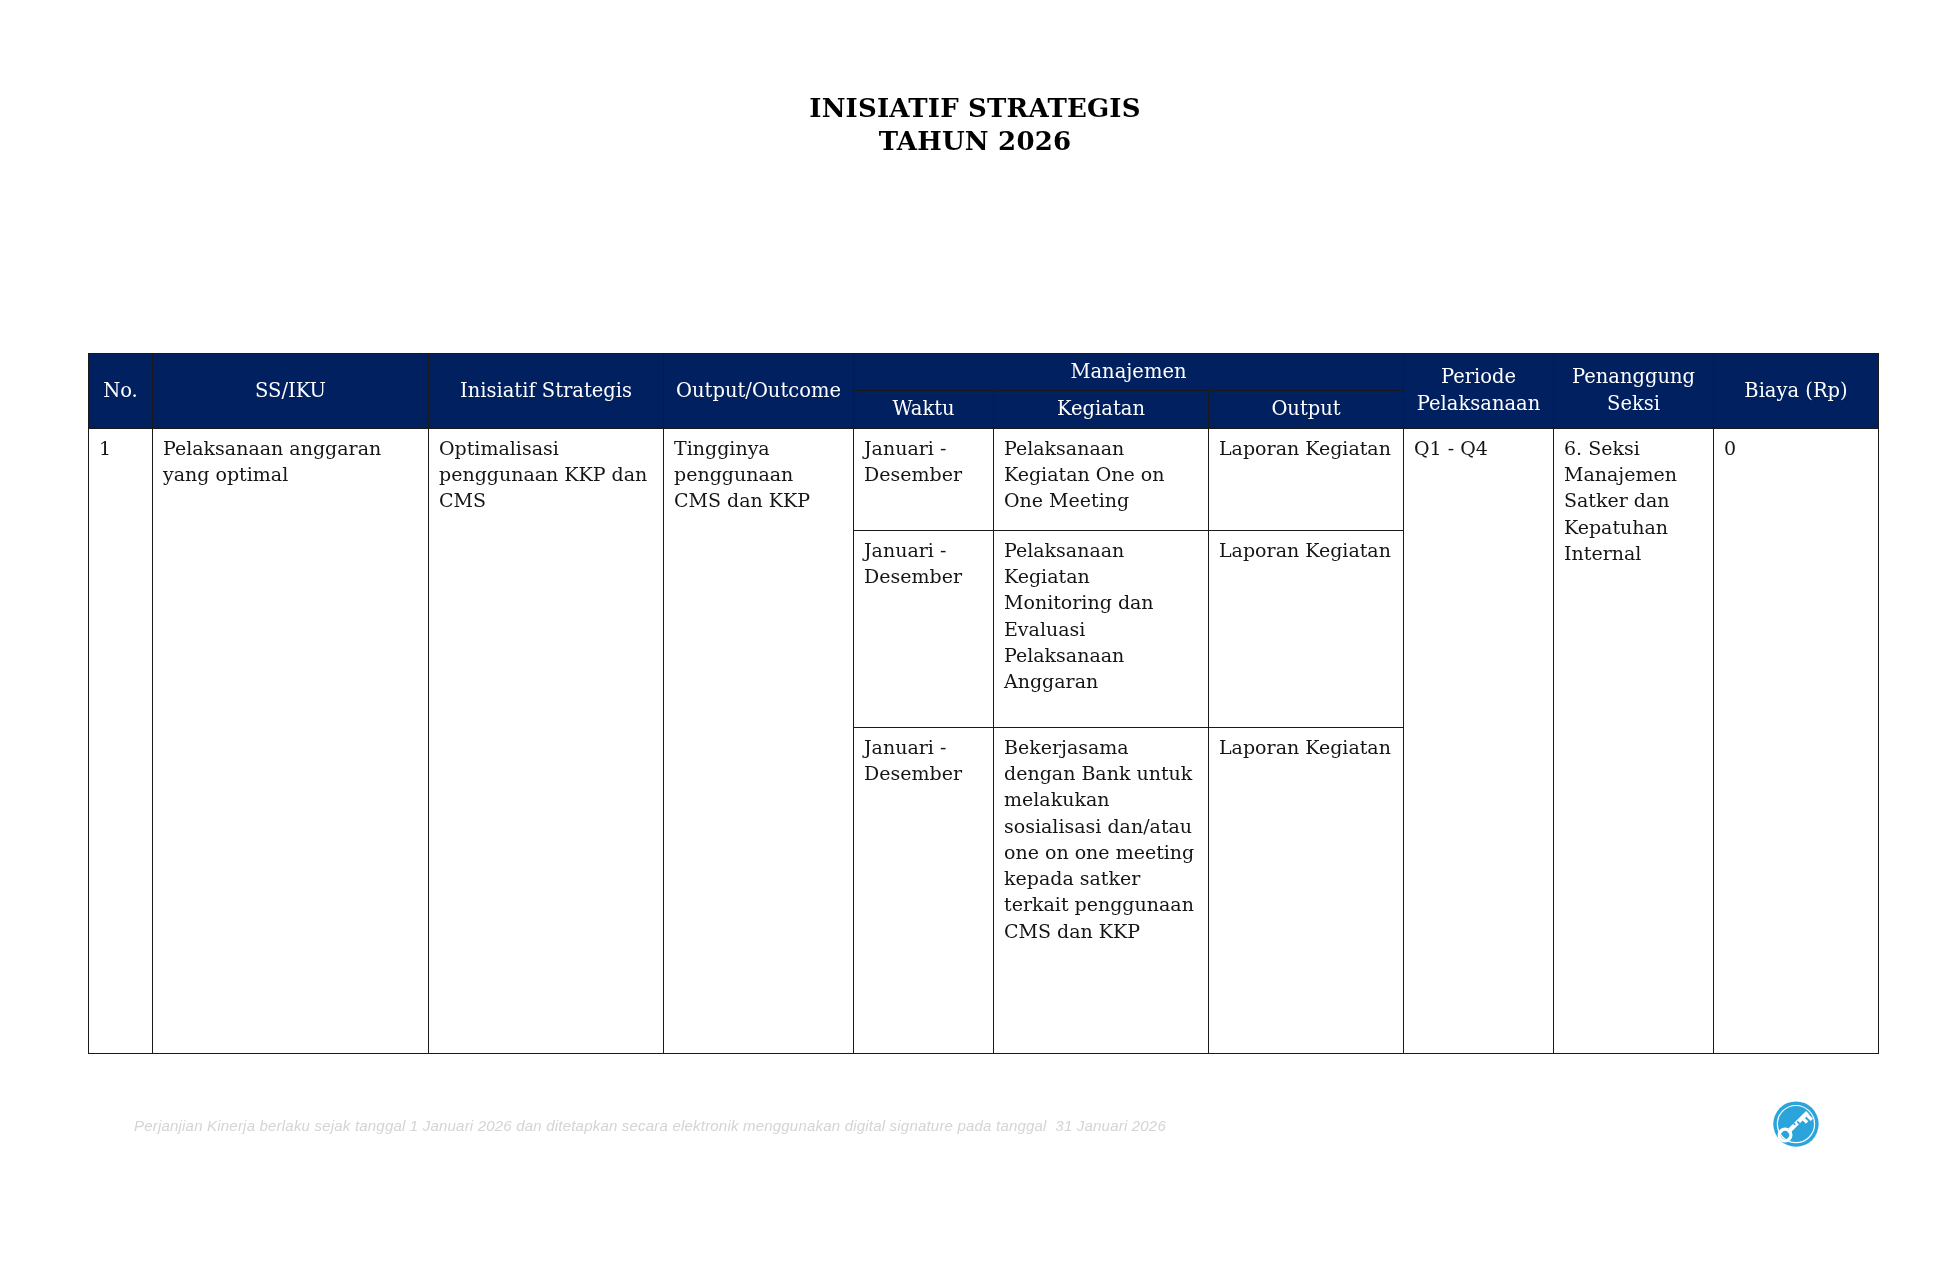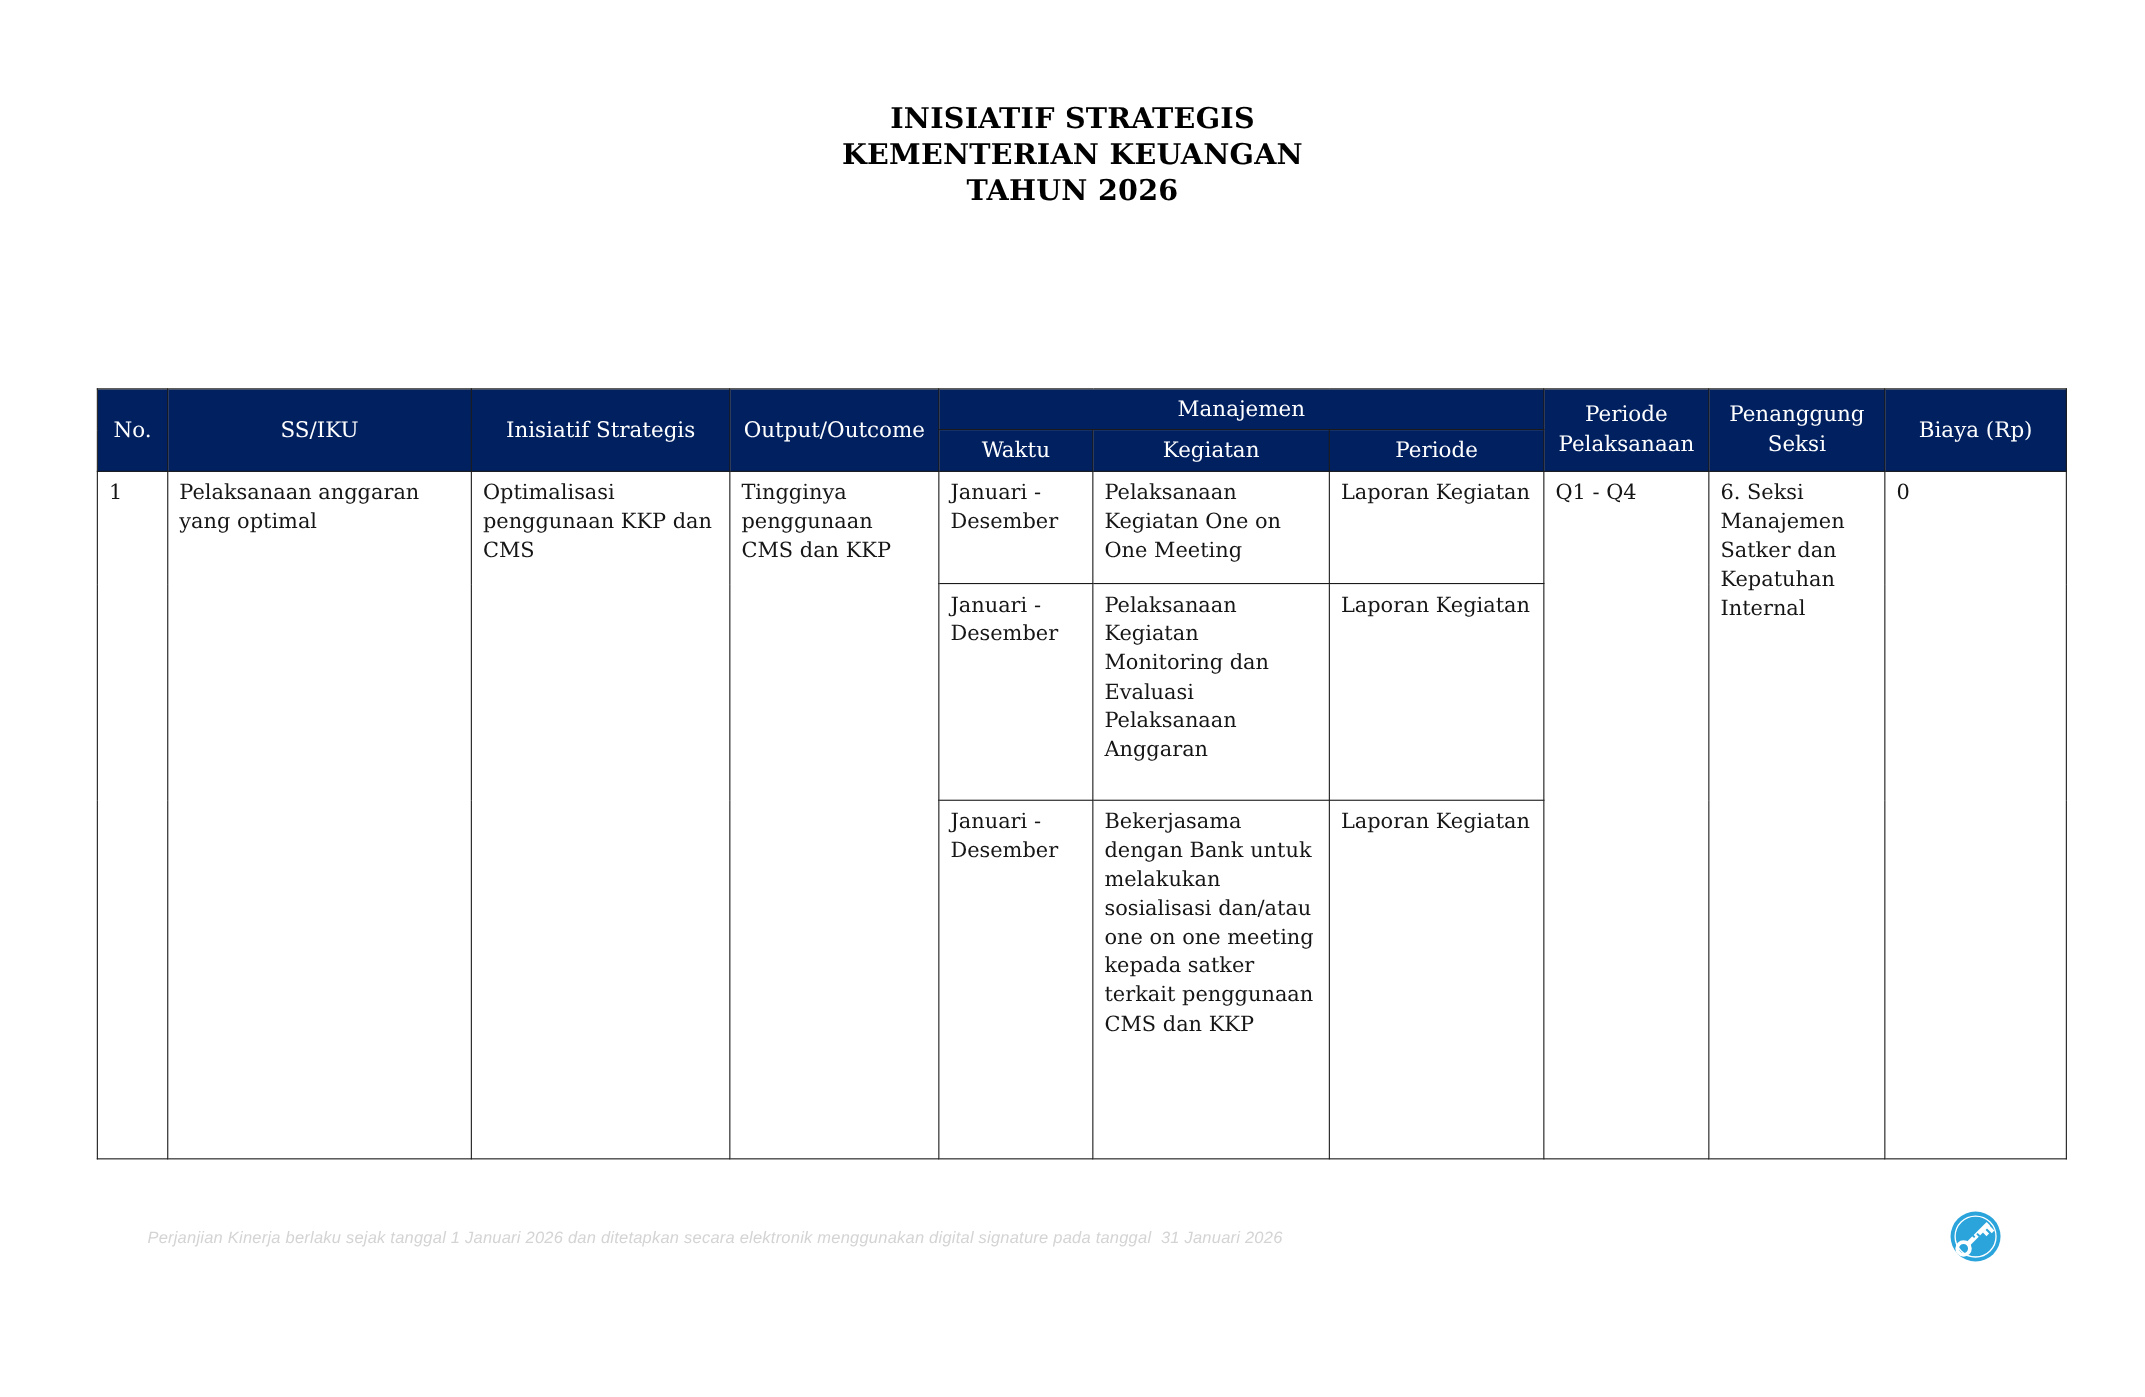--- a/index.html
+++ b/index.html
@@ -79,21 +79,20 @@
   }
   .logo-fill{fill:var(--logo-blue);}
   .logo-white-stroke{stroke:#ffffff;fill:none;}
   .logo-white{fill:#ffffff;}
 </style>
 </head>
 <body>
 
 <header class="title-block">
   <div>INISIATIF STRATEGIS</div>
-  <div>KEMENTERIAN KEUANGAN</div>
   <div>TAHUN 2026</div>
 </header>
 
 <table class="is-table">
   <colgroup>
     <col style="width:64px">
     <col style="width:276px">
     <col style="width:235px">
     <col style="width:190px">
     <col style="width:140px">
@@ -110,21 +109,21 @@
       <th rowspan="2">Inisiatif Strategis</th>
       <th rowspan="2">Output/Outcome</th>
       <th colspan="3">Manajemen</th>
       <th rowspan="2">Periode Pelaksanaan</th>
       <th rowspan="2">Penanggung Seksi</th>
       <th rowspan="2">Biaya (Rp)</th>
     </tr>
     <tr class="h2">
       <th>Waktu</th>
       <th>Kegiatan</th>
-      <th>Periode</th>
+      <th>Output</th>
     </tr>
   </thead>
   <tbody>
     <tr class="body-r1">
       <td rowspan="3">1</td>
       <td rowspan="3">Pelaksanaan anggaran yang optimal</td>
       <td rowspan="3">Optimalisasi penggunaan KKP dan CMS</td>
       <td rowspan="3">Tingginya penggunaan CMS dan KKP</td>
       <td>Januari - Desember</td>
       <td>Pelaksanaan Kegiatan One on One Meeting</td>

